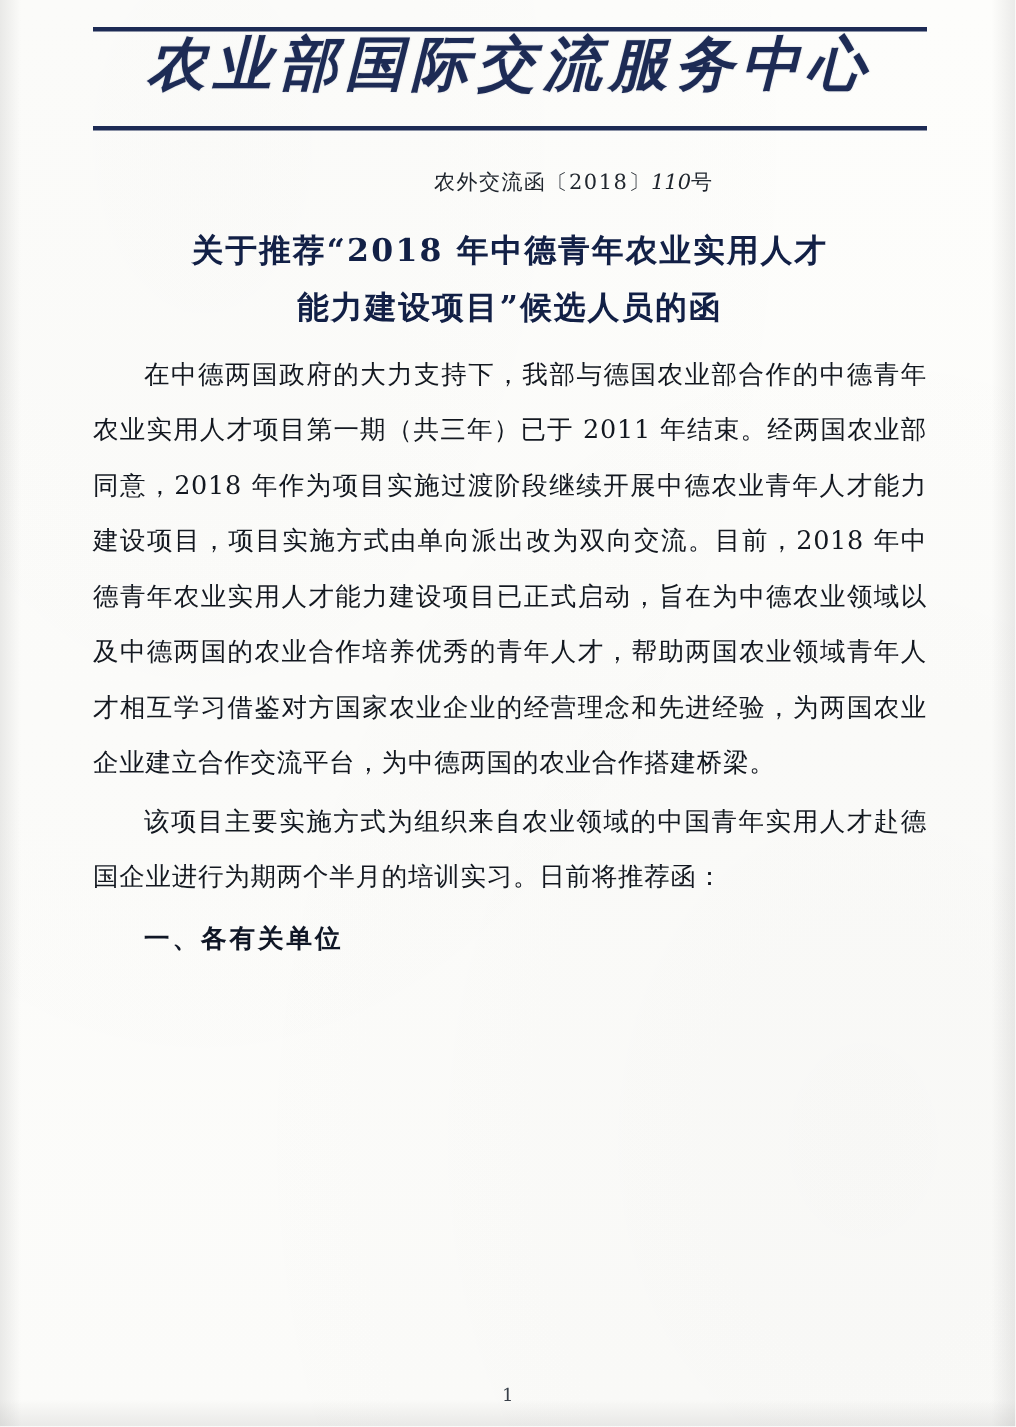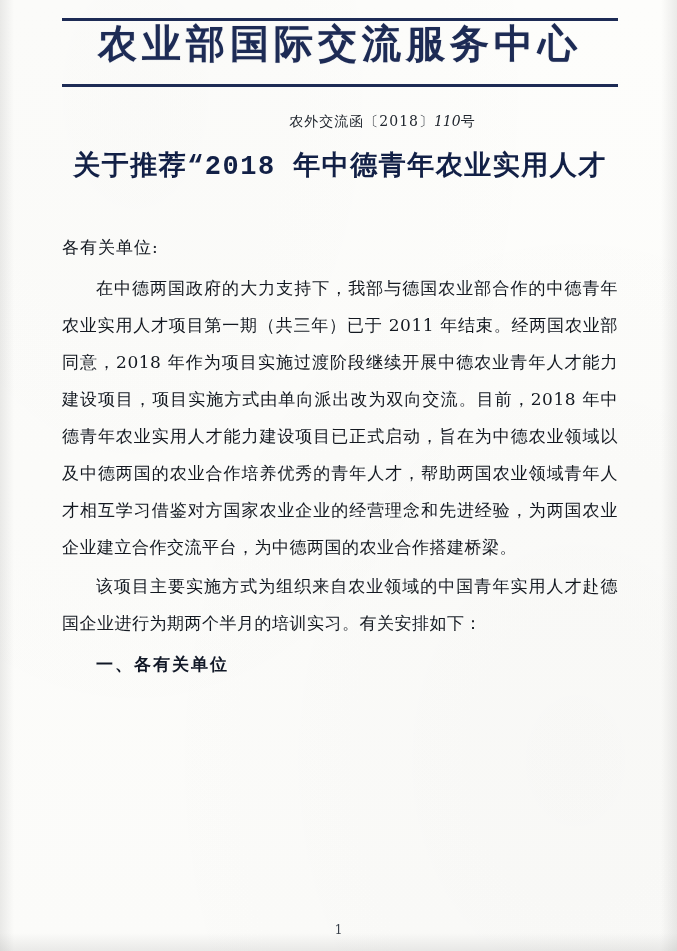--- a/index.html
+++ b/index.html
@@ -28,20 +28,21 @@
     background:
       radial-gradient(ellipse at 20% 10%, rgba(0,0,0,0.012) 0%, rgba(0,0,0,0) 60%),
       radial-gradient(ellipse at 85% 80%, rgba(0,0,0,0.015) 0%, rgba(0,0,0,0) 55%);
   }
   .letterhead {
     position: absolute;
     top: 22px;
     left: 62px;
     width: 556px;
     text-align: center;
+    font-style: italic;
   }
   .letterhead-title {
     font-family: "DejaVu Serif", serif;
     font-size: 39px;
     letter-spacing: 5px;
     color: #1d2b55;
     font-weight: 700;
     line-height: 1.1;
     white-space: nowrap;
     text-shadow: 0 0 1px rgba(29,43,85,0.35);
@@ -79,27 +80,26 @@
     letter-spacing: 0px;
   }
   .title-block {
     position: absolute;
     top: 148px;
     left: 62px;
     width: 556px;
     text-align: center;
   }
   .title-line {
-    font-size: 27px;
+    font-size: 21px;
     font-weight: 700;
     color: #122046;
     letter-spacing: 1.5px;
     line-height: 38px;
     white-space: nowrap;
-    font-family: Liberation Mono, monospace;
   }
   .body {
     position: absolute;
     top: 232px;
     left: 62px;
     width: 556px;
   }
   .salutation {
     font-size: 17px;
     color: #131820;
@@ -180,28 +180,28 @@
   </div>
 
   <div class="rule-bottom"></div>
 
   <div class="doc-number">
     <span>农外交流函〔2018〕</span><span class="serial">110</span><span>号</span>
   </div>
 
   <div class="title-block">
     <div class="title-line">关于推荐“2018 年中德青年农业实用人才</div>
+    <div class="title-line">能力建设项目”候选人员的函</div>
   </div>
 
   <div class="body">
-    <div class="salutation">各有关单位:</div>
 
     <p class="para">在中德两国政府的大力支持下，我部与德国农业部合作的中德青年农业实用人才项目第一期（共三年）已于 2011 年结束。经两国农业部同意，2018 年作为项目实施过渡阶段继续开展中德农业青年人才能力建设项目，项目实施方式由单向派出改为双向交流。目前，2018 年中德青年农业实用人才能力建设项目已正式启动，旨在为中德农业领域以及中德两国的农业合作培养优秀的青年人才，帮助两国农业领域青年人才相互学习借鉴对方国家农业企业的经营理念和先进经验，为两国农业企业建立合作交流平台，为中德两国的农业合作搭建桥梁。</p>
 
-    <p class="para">该项目主要实施方式为组织来自农业领域的中国青年实用人才赴德国企业进行为期两个半月的培训实习。有关安排如下：</p>
+    <p class="para">该项目主要实施方式为组织来自农业领域的中国青年实用人才赴德国企业进行为期两个半月的培训实习。日前将推荐函：</p>
 
     <div class="section-heading">一、各有关单位</div>
 
   </div>
 
   <div class="page-number">1</div>
 
 </div>
 
 </body></html>

